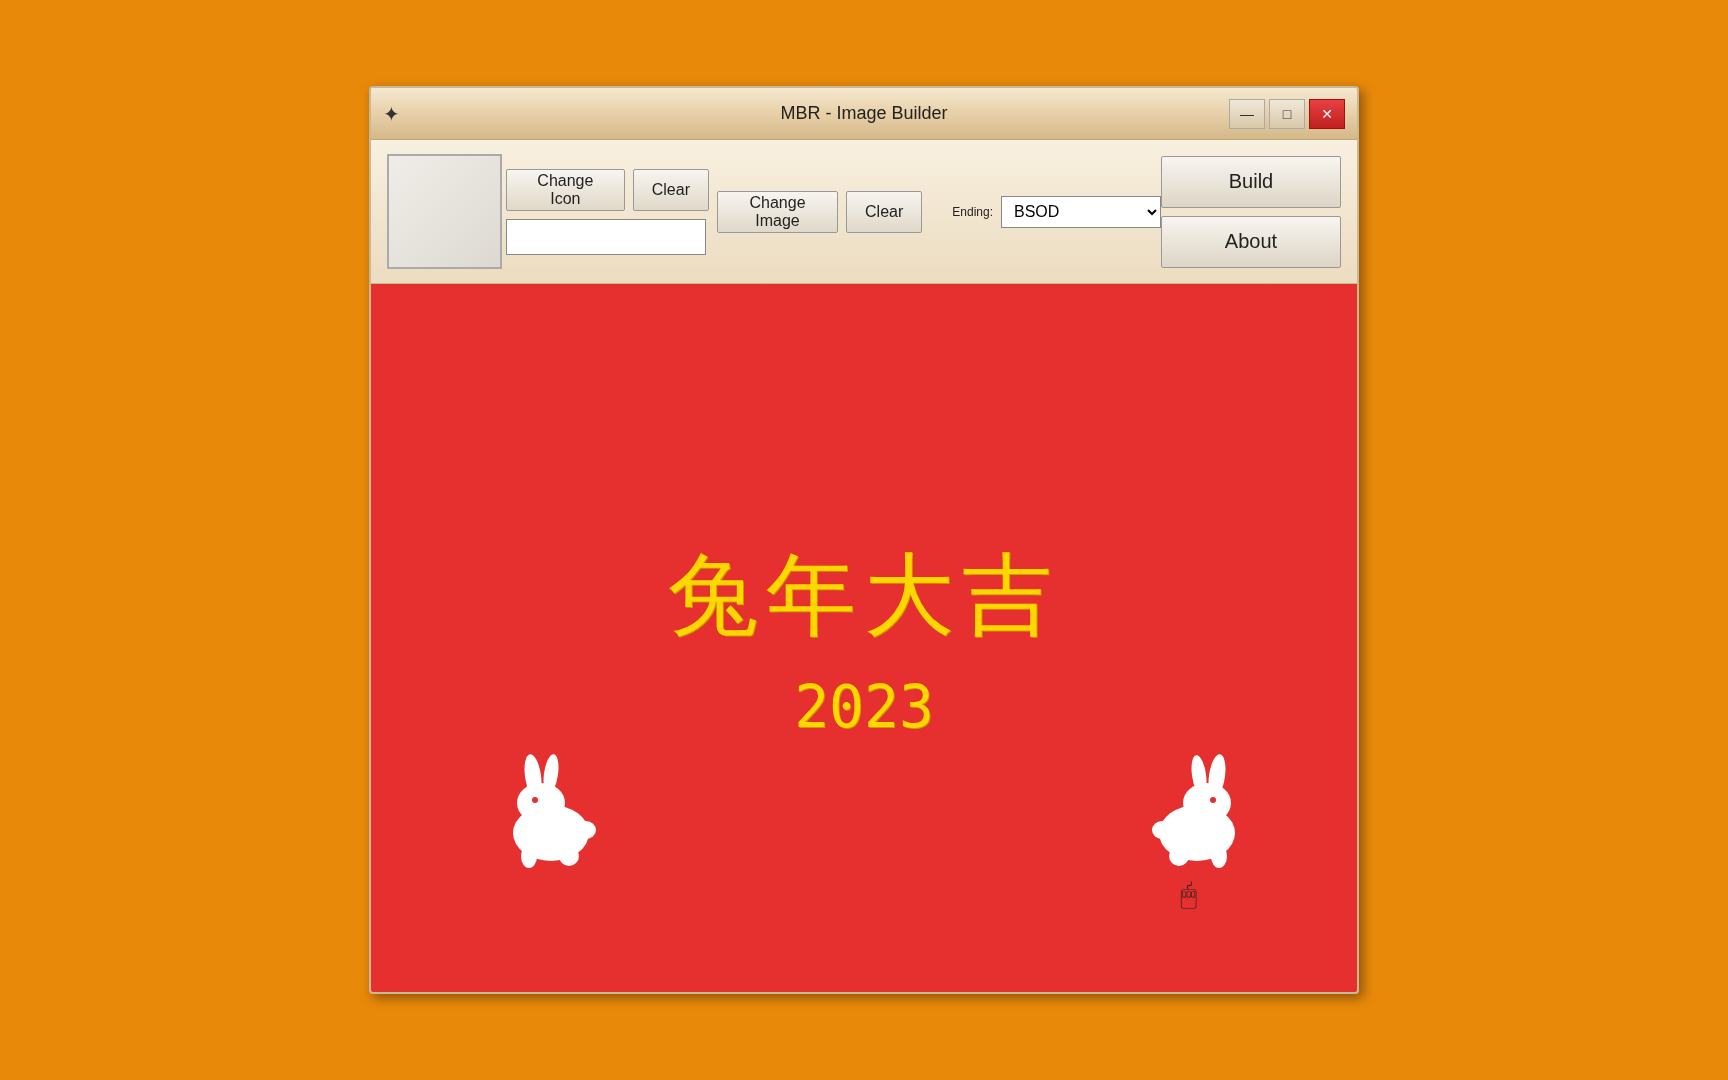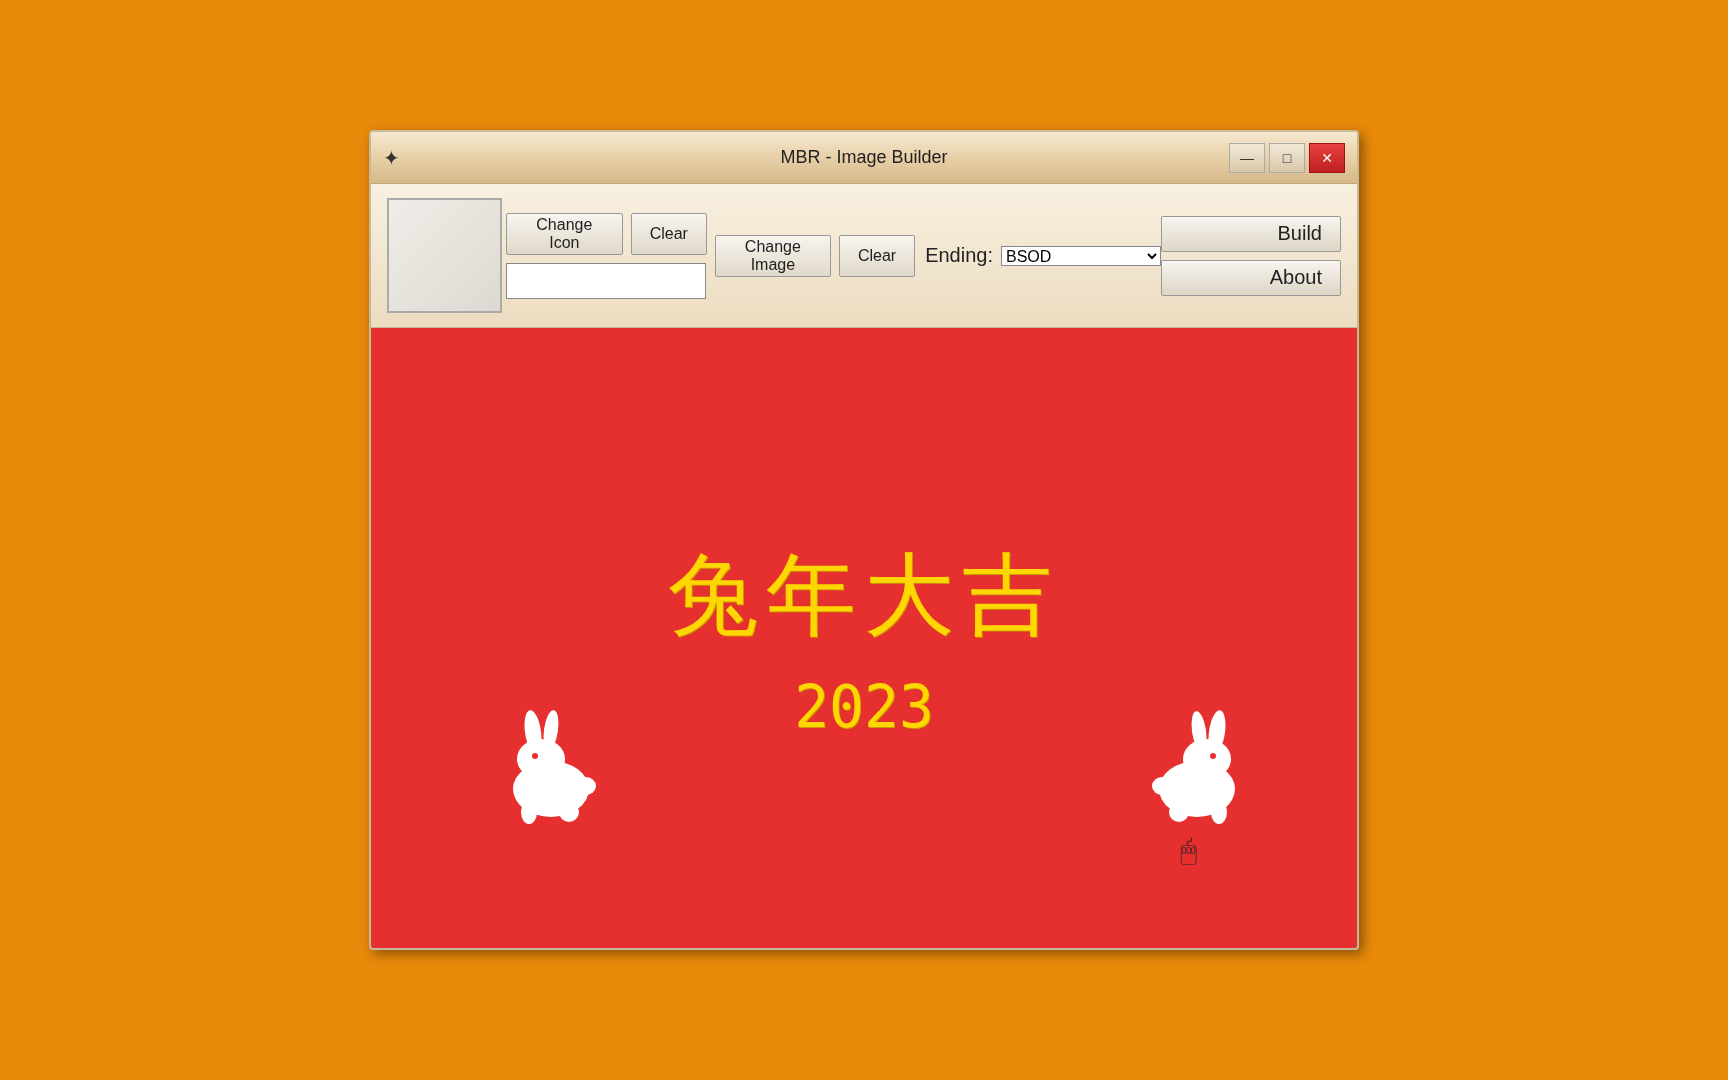--- a/index.html
+++ b/index.html
@@ -115,24 +115,23 @@
       border: 1px solid #999;
       border-radius: 2px;
       cursor: pointer;
       font-size: 16px;
       color: #222;
       font-family: 'Segoe UI', Arial, sans-serif;
     }
 
     .toolbar-btn.large {
       width: 180px;
-      height: 36px;
+      height: 52px;
       font-size: 20px;
       background: linear-gradient(to bottom, #f8f5f0, #ddd5c5);
-      text-align: right;
     }
 
     .text-input {
       width: 200px;
       height: 36px;
       border: 1px solid #888;
       background: white;
       padding: 4px 8px;
       font-size: 14px;
     }
@@ -144,43 +143,44 @@
       margin-left: 8px;
     }
 
     .ending-row {
       display: flex;
       align-items: center;
       gap: 8px;
     }
 
     .ending-label {
-      font-size: 20px;
+      font-size: 12px;
       color: #222;
+      margin-left: 20px;
     }
 
     .ending-select {
       width: 160px;
-      height: 20px;
+      height: 32px;
       border: 1px solid #888;
       background: white;
       font-size: 16px;
-      padding: 0 0;
+      padding: 0 8px;
     }
 
     .toolbar-right {
       margin-left: auto;
       display: flex;
       flex-direction: column;
       gap: 8px;
     }
 
     .canvas-area {
       width: 100%;
-      height: 620px;
+      height: 708px;
       background-color: #e63030;
       display: flex;
       align-items: flex-end;
       justify-content: center;
       position: relative;
       overflow: hidden;
     }
 
     .canvas-content {
       display: flex;

